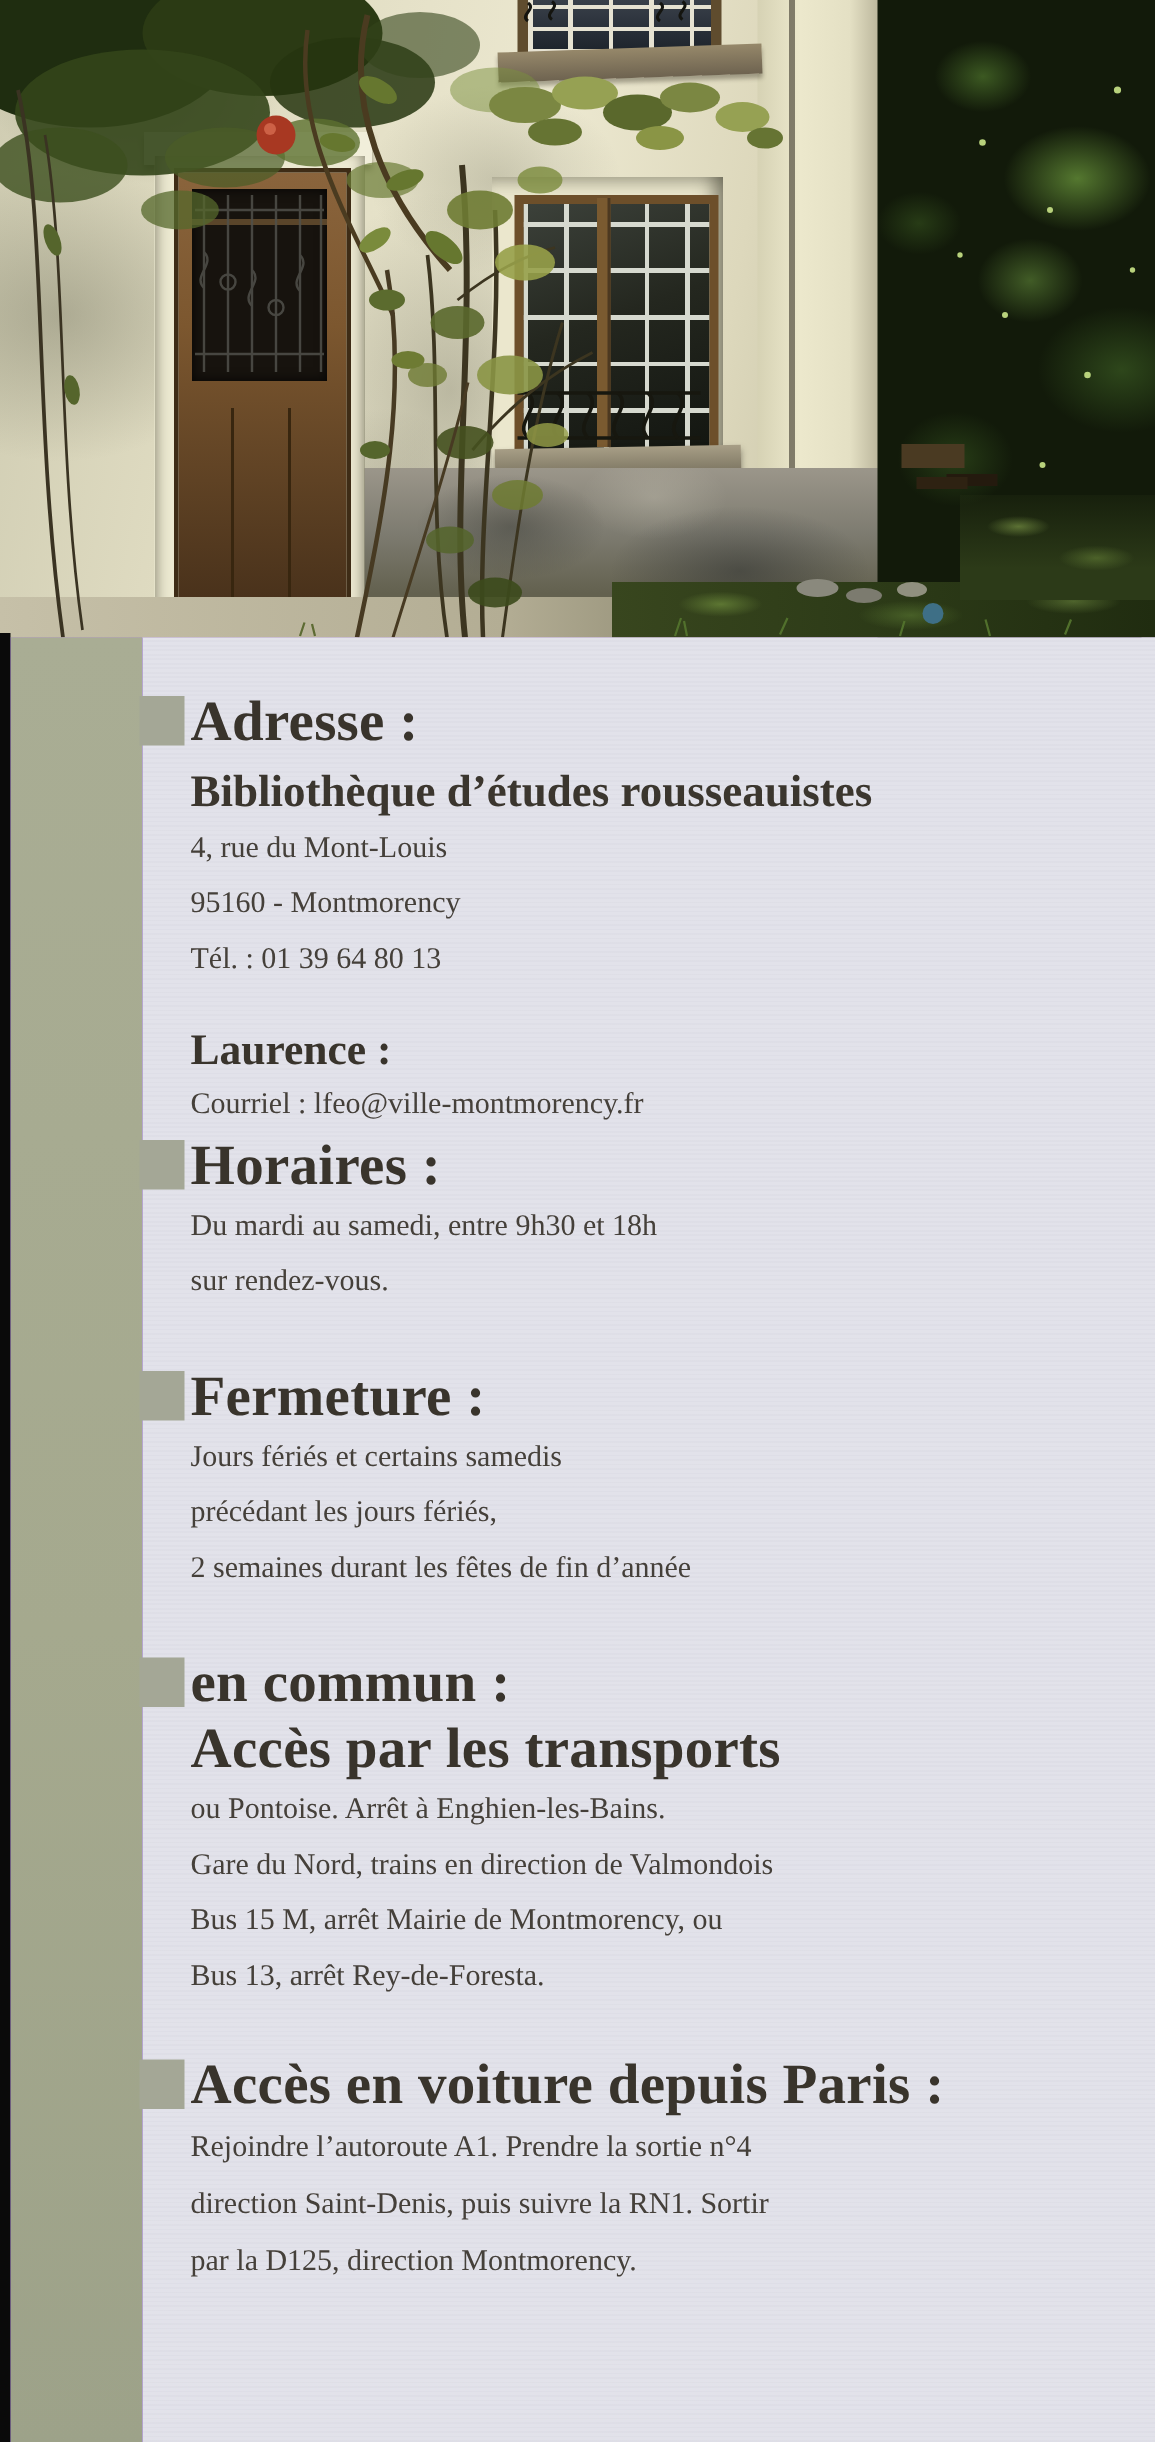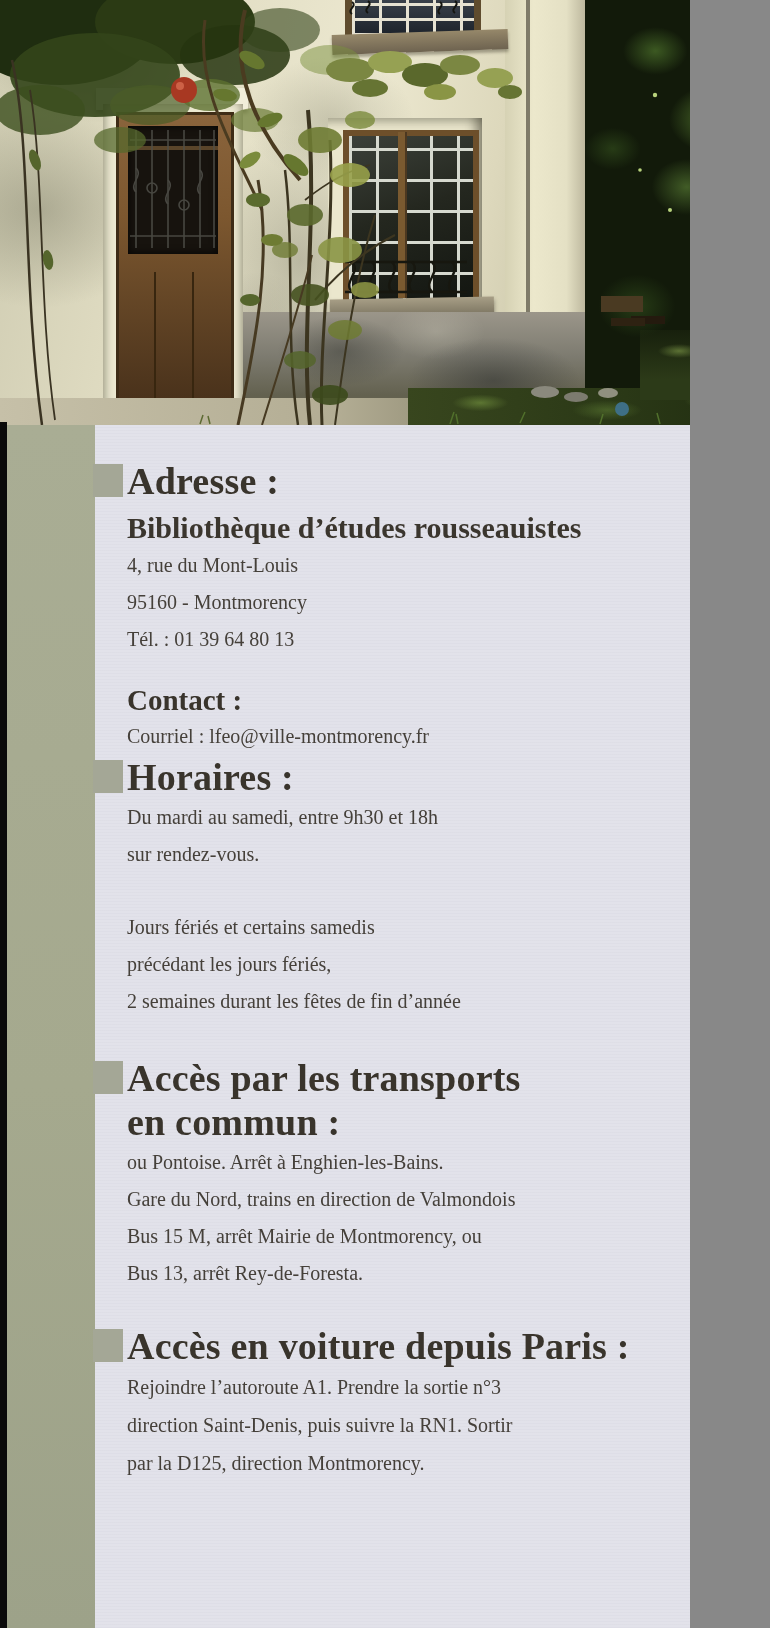--- a/index.html
+++ b/index.html
@@ -1,16 +1,16 @@
 <!DOCTYPE html>
 <html><head>
 <meta charset="utf-8">
 <style>
   html,body{margin:0;padding:0;background:#888;}
-  .page{position:relative;width:690px;height:1628px;overflow:hidden;
+  .page{position:relative;width:770px;height:1628px;overflow:hidden;
         font-family:"Liberation Serif","DejaVu Serif",serif;background:#6d28d9;}
 
   
   .photo{position:absolute;left:0;top:0;width:770px;height:425px;overflow:hidden;background:#ded9bf;}
   .facade{position:absolute;inset:0;
     background:linear-gradient(100deg,#cfccb2 0%,#e0dcc2 22%,#ece8d0 46%,#ddd8bc 62%,#ccc8ac 72%,#c7c3a8 100%);}
   .wall-shadows{position:absolute;inset:0;background:
     radial-gradient(180px 140px at 40px 210px,rgba(104,104,84,.38),transparent 70%),
     radial-gradient(150px 190px at 300px 260px,rgba(96,96,76,.34),transparent 70%),
     radial-gradient(120px 90px at 330px 120px,rgba(110,110,88,.28),transparent 70%),
@@ -266,55 +266,59 @@
     <section class="sec">
       <div class="h-wrap">
         <span class="tab"></span>
         <h2>Adresse :</h2>
       </div>
       <p class="org">Bibliothèque d’études rousseauistes</p>
       <p class="line">4, rue du Mont-Louis</p>
       <p class="line">95160 - Montmorency</p>
       <p class="line">Tél. : 01 39 64 80 13</p>
 
-      <h3>Contact :</h3>
+      <h3>Laurence :</h3>
       <p class="line">Courriel : lfeo@ville-montmorency.fr</p>
     </section>
 
     <section class="sec sec-horaires">
       <div class="h-wrap">
         <span class="tab"></span>
         <h2>Horaires :</h2>
       </div>
       <p class="line gap2">Du mardi au samedi, entre 9h30 et 18h</p>
       <p class="line">sur rendez-vous.</p>
     </section>
 
     <section class="sec sec-fermeture">
+      <div class="h-wrap">
+        <span class="tab"></span>
+        <h2>Fermeture :</h2>
+      </div>
       <p class="line gap2">Jours fériés et certains samedis</p>
       <p class="line">précédant les jours fériés,</p>
       <p class="line">2 semaines durant les fêtes de fin d’année</p>
     </section>
 
     <section class="sec sec-transports">
       <div class="h-wrap">
         <span class="tab"></span>
+        <h2>en commun :</h2>
         <h2>Accès par les transports</h2>
-        <h2>en commun :</h2>
       </div>
       <p class="line">ou Pontoise. Arrêt à Enghien-les-Bains.</p>
       <p class="line gap2">Gare du Nord, trains en direction de Valmondois</p>
       <p class="line">Bus 15 M, arrêt Mairie de Montmorency, ou</p>
       <p class="line">Bus 13, arrêt Rey-de-Foresta.</p>
     </section>
 
     <section class="sec sec-voiture">
       <div class="h-wrap">
         <span class="tab"></span>
         <h2>Accès en voiture depuis Paris :</h2>
       </div>
-      <p class="line gap2">Rejoindre l’autoroute A1. Prendre la sortie n°3</p>
+      <p class="line gap2">Rejoindre l’autoroute A1. Prendre la sortie n°4</p>
       <p class="line">direction Saint-Denis, puis suivre la RN1. Sortir</p>
       <p class="line">par la D125, direction Montmorency.</p>
     </section>
 
   </div>
 </div>
 
 </body></html>

